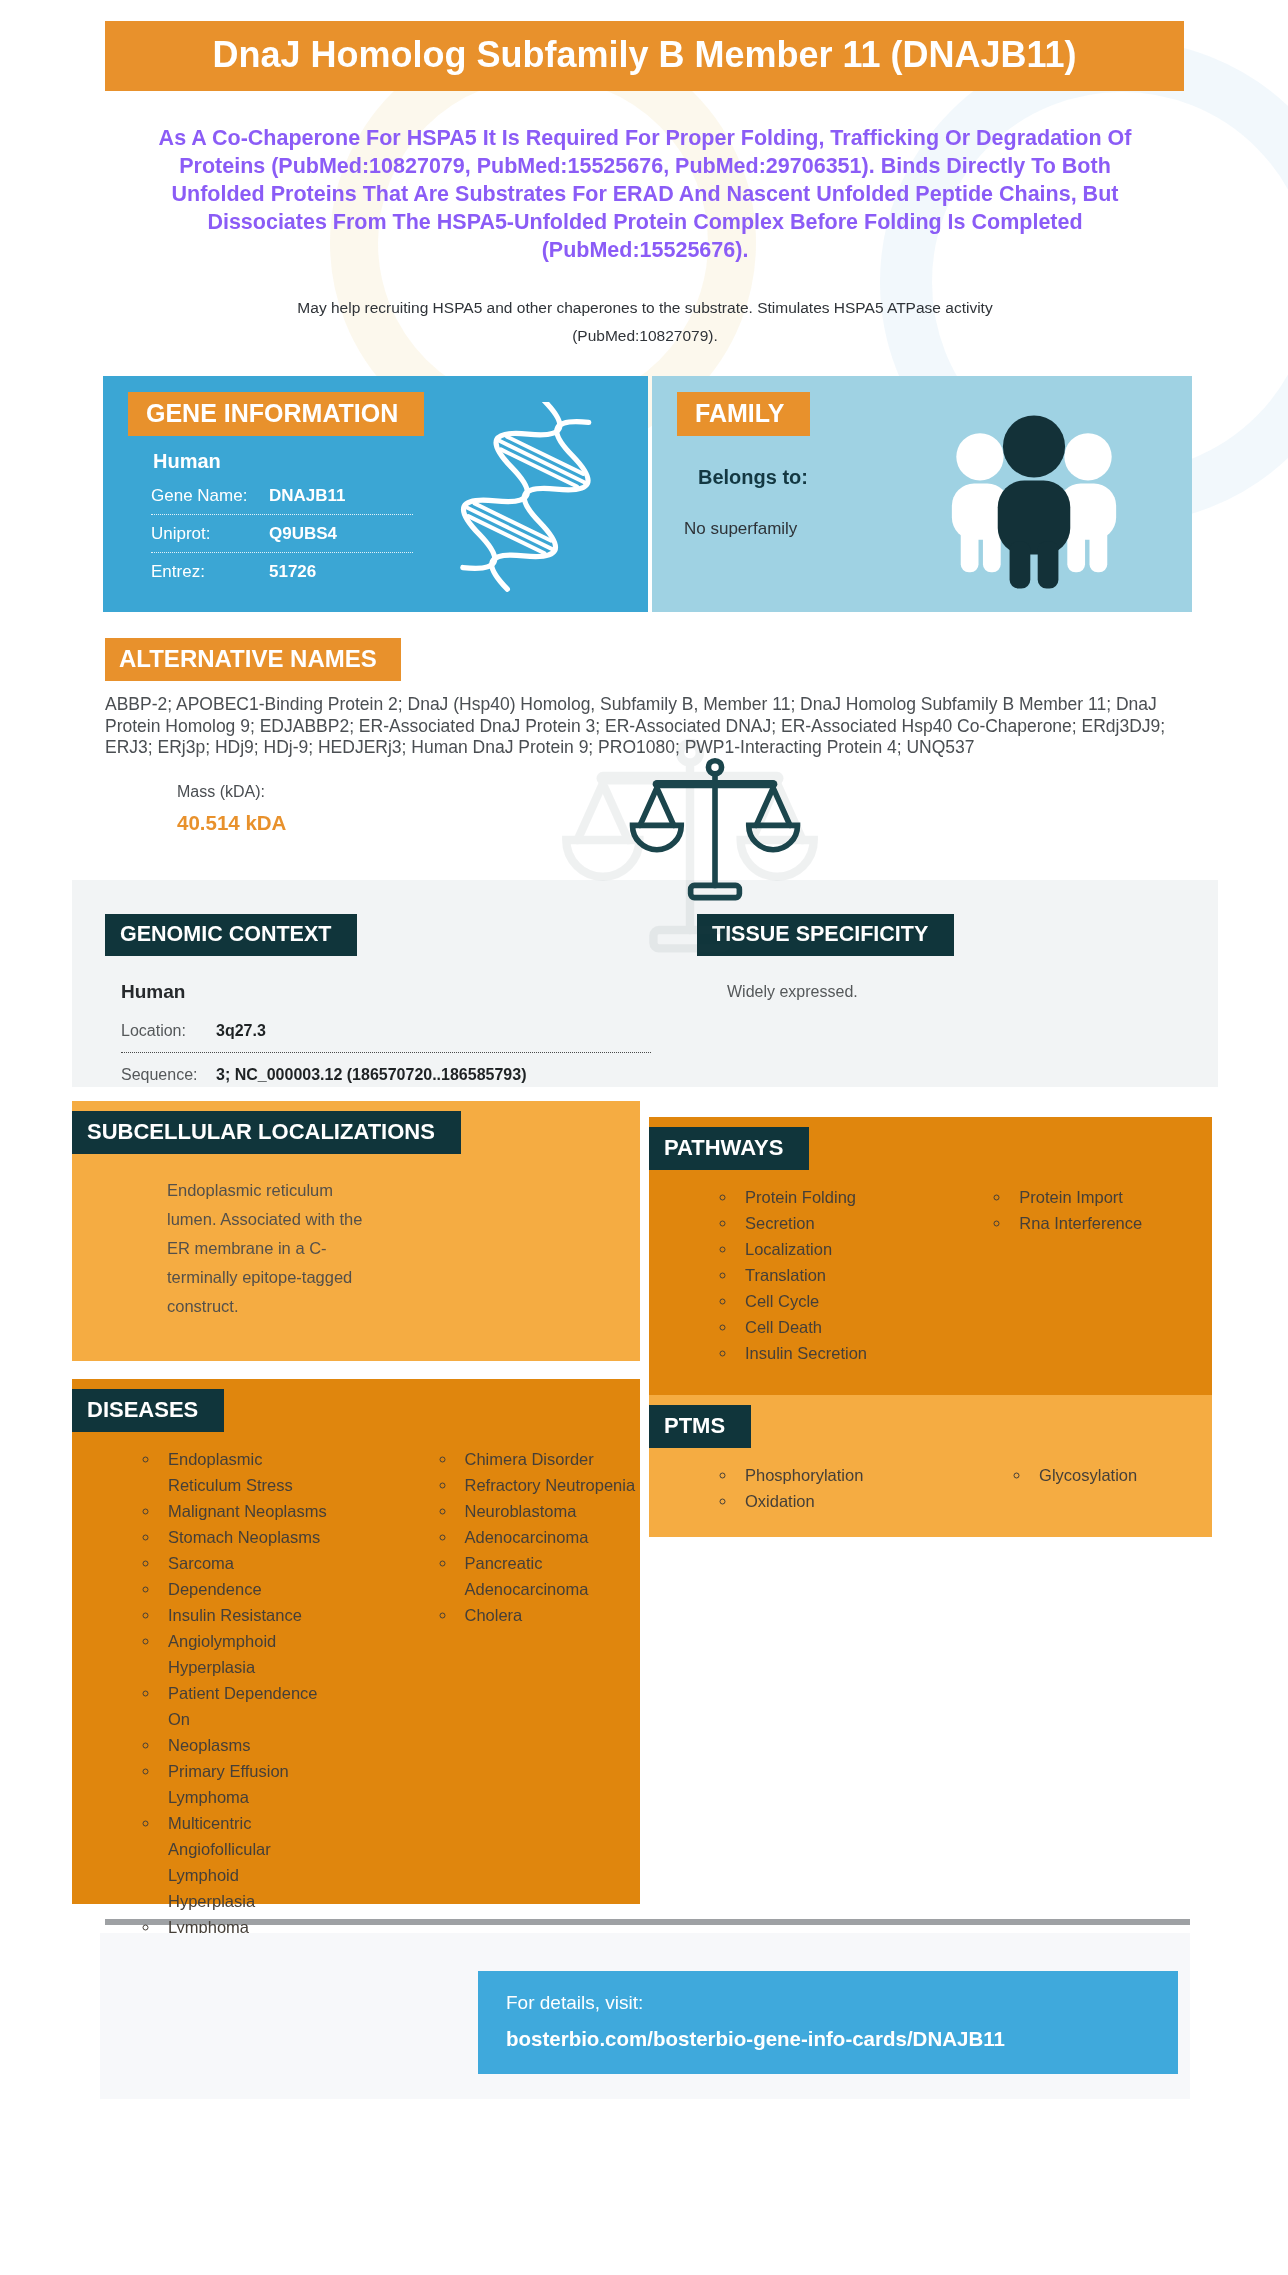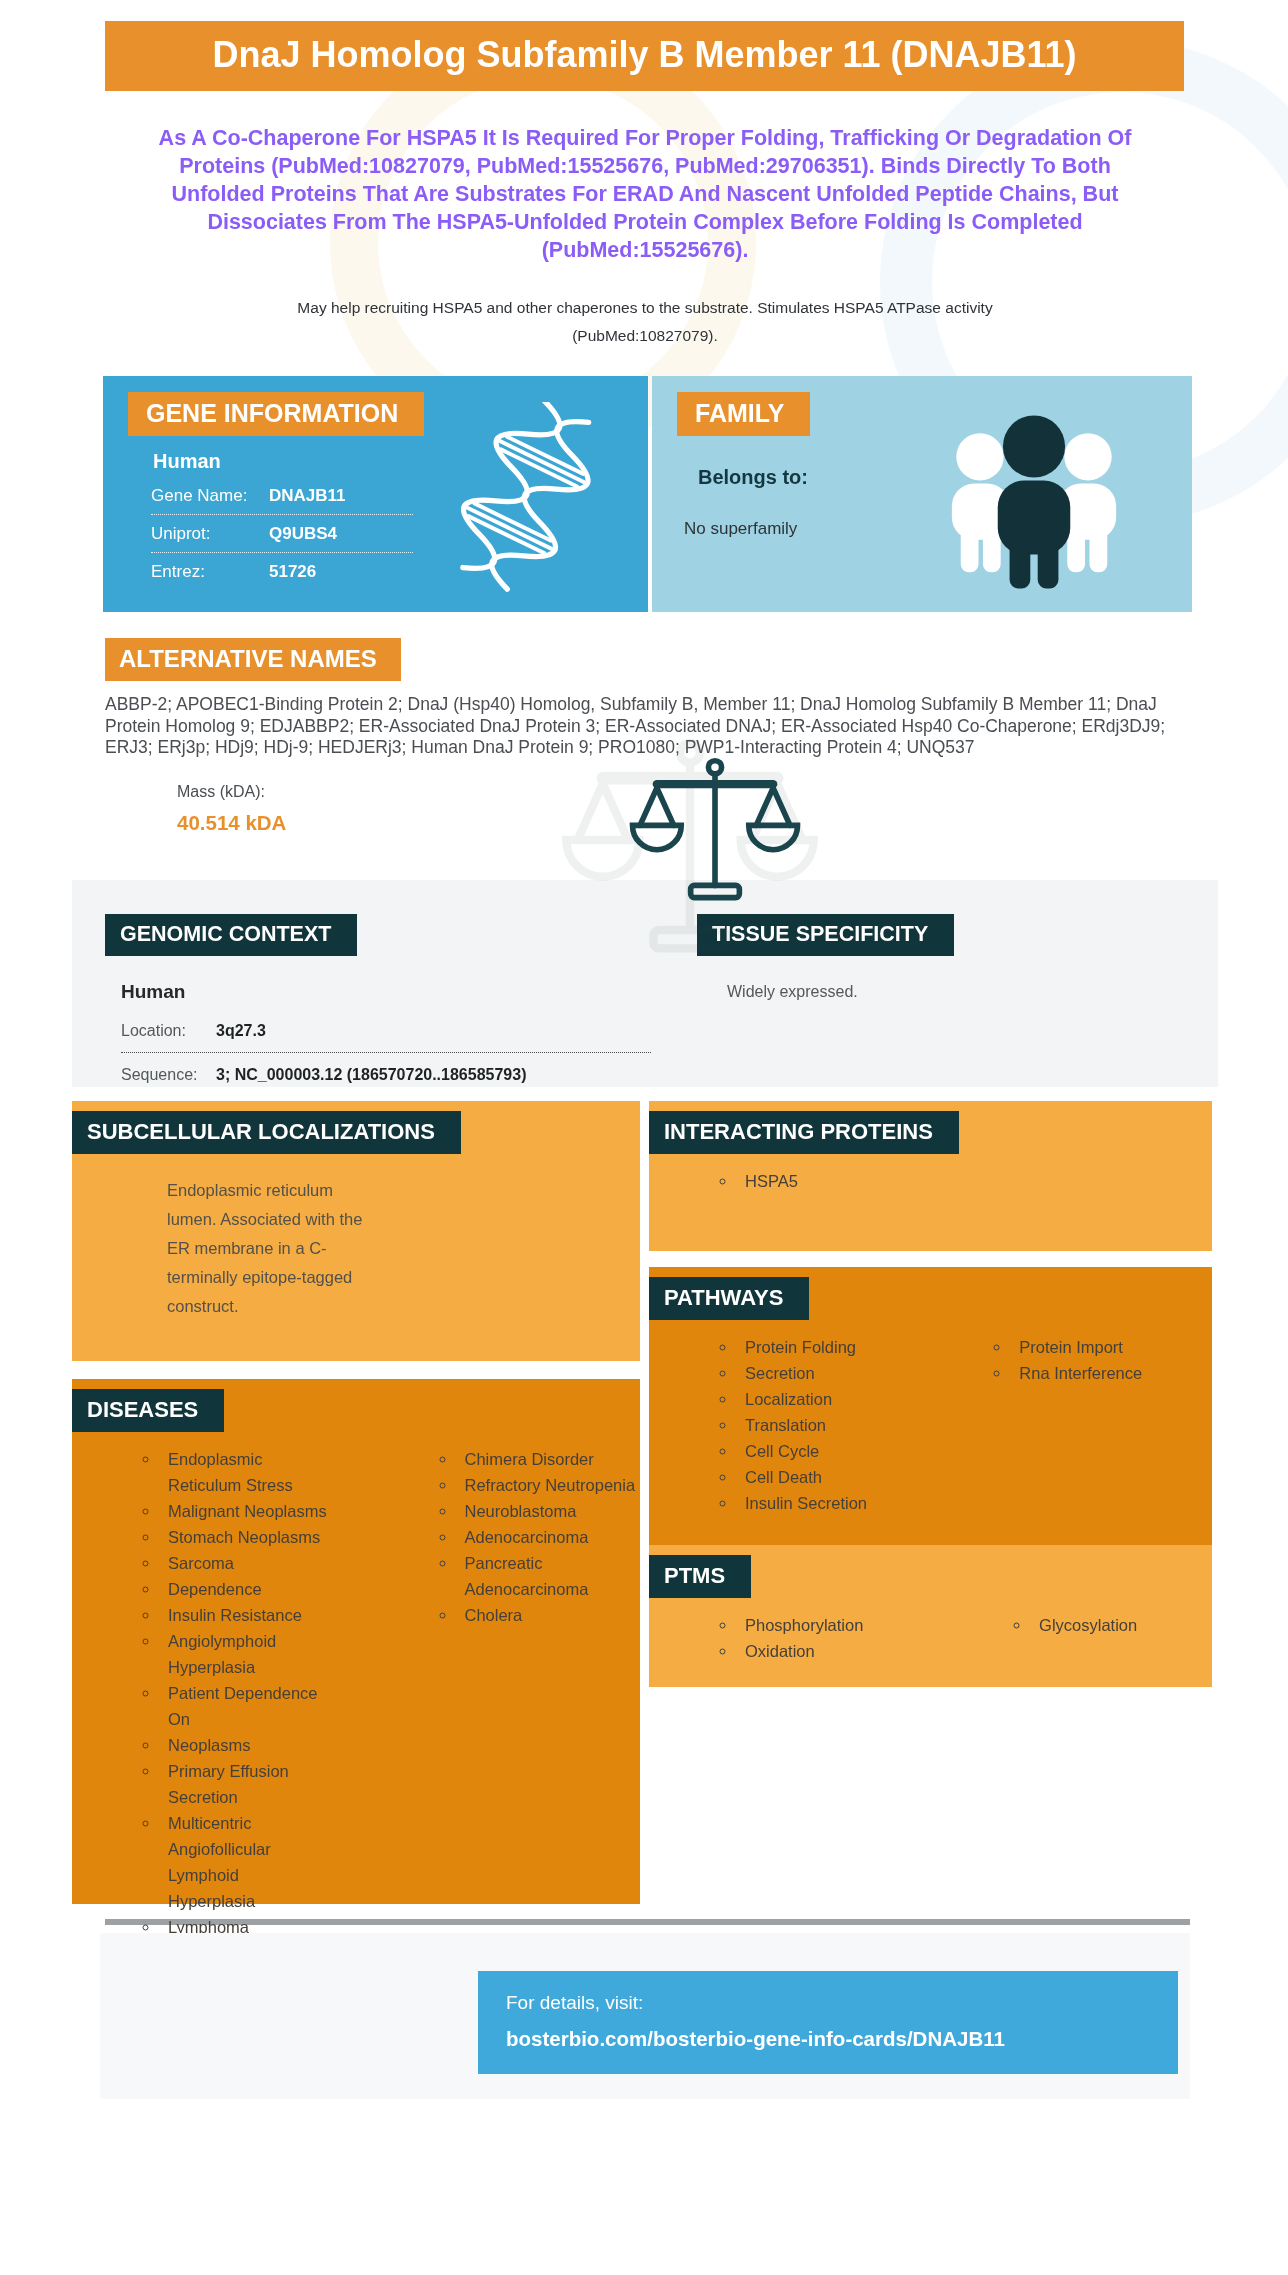--- a/index.html
+++ b/index.html
@@ -244,45 +244,37 @@
             <ul class="c1">
                 <li>Endoplasmic Reticulum Stress</li>
                 <li>Malignant Neoplasms</li>
                 <li>Stomach Neoplasms</li>
                 <li>Sarcoma</li>
                 <li>Dependence</li>
                 <li>Insulin Resistance</li>
                 <li>Angiolymphoid Hyperplasia</li>
                 <li>Patient Dependence On</li>
                 <li>Neoplasms</li>
-                <li>Primary Effusion Secretion</li>
+                <li>Primary Effusion Lymphoma</li>
                 <li>Multicentric Angiofollicular Lymphoid Hyperplasia</li>
                 <li>Lymphoma</li>
               </ul>
             <ul class="c2">
                 <li>Chimera Disorder</li>
                 <li>Refractory Neutropenia</li>
                 <li>Neuroblastoma</li>
                 <li>Adenocarcinoma</li>
                 <li>Pancreatic Adenocarcinoma</li>
                 <li>Cholera</li>
               </ul>
           </div>
         </div>
       </div>
 
       <div class="col-right">
-        <div class="obox light-o interact-box">
-          <span class="teal-chip">INTERACTING PROTEINS</span>
-          <div class="blist">
-            <ul class="single">
-                <li>HSPA5</li>
-              </ul>
-          </div>
-        </div>
         <div class="obox dark-o pathways-box">
           <span class="teal-chip">PATHWAYS</span>
           <div class="blist">
             <ul class="c1">
                 <li>Protein Folding</li>
                 <li>Secretion</li>
                 <li>Localization</li>
                 <li>Translation</li>
                 <li>Cell Cycle</li>
                 <li>Cell Death</li>

